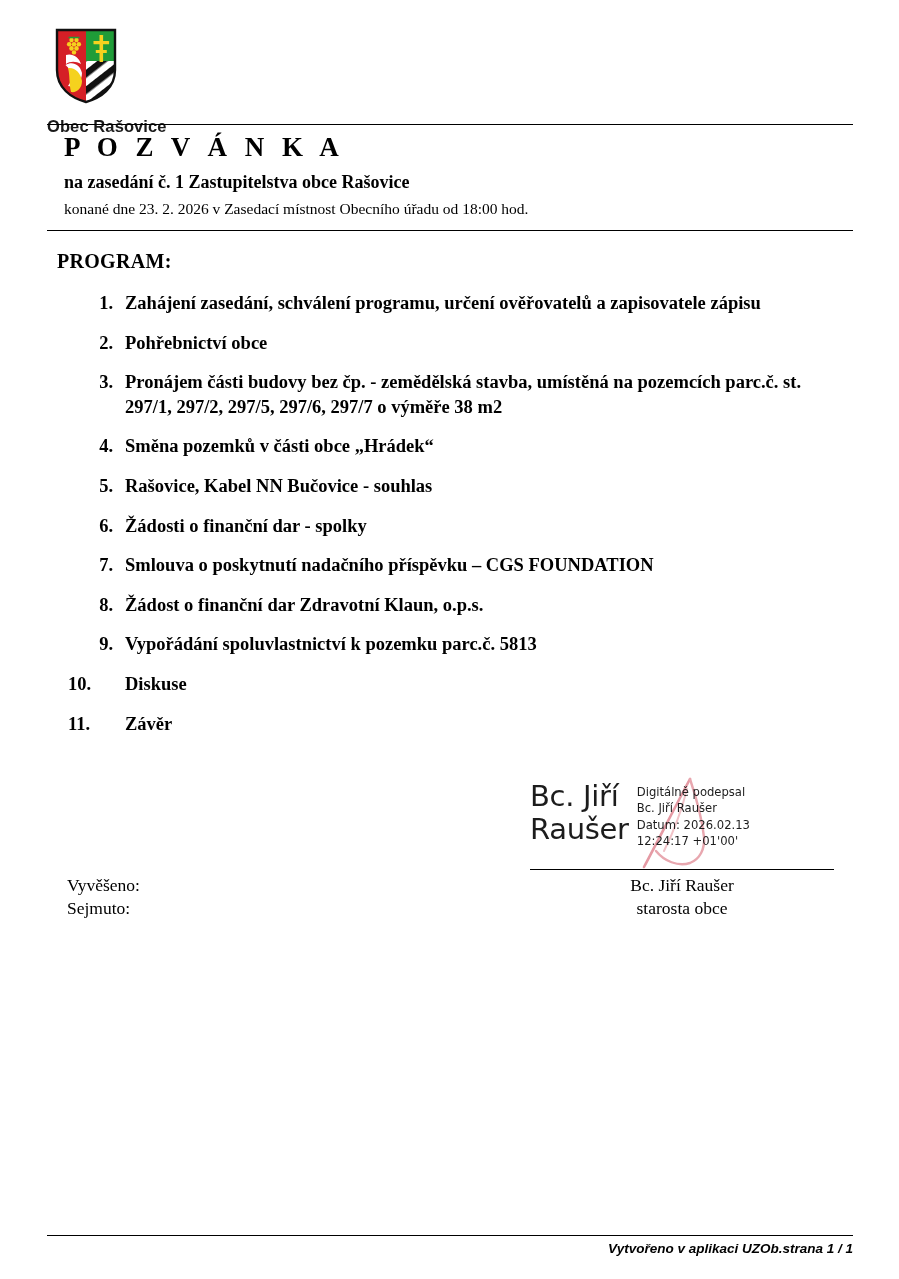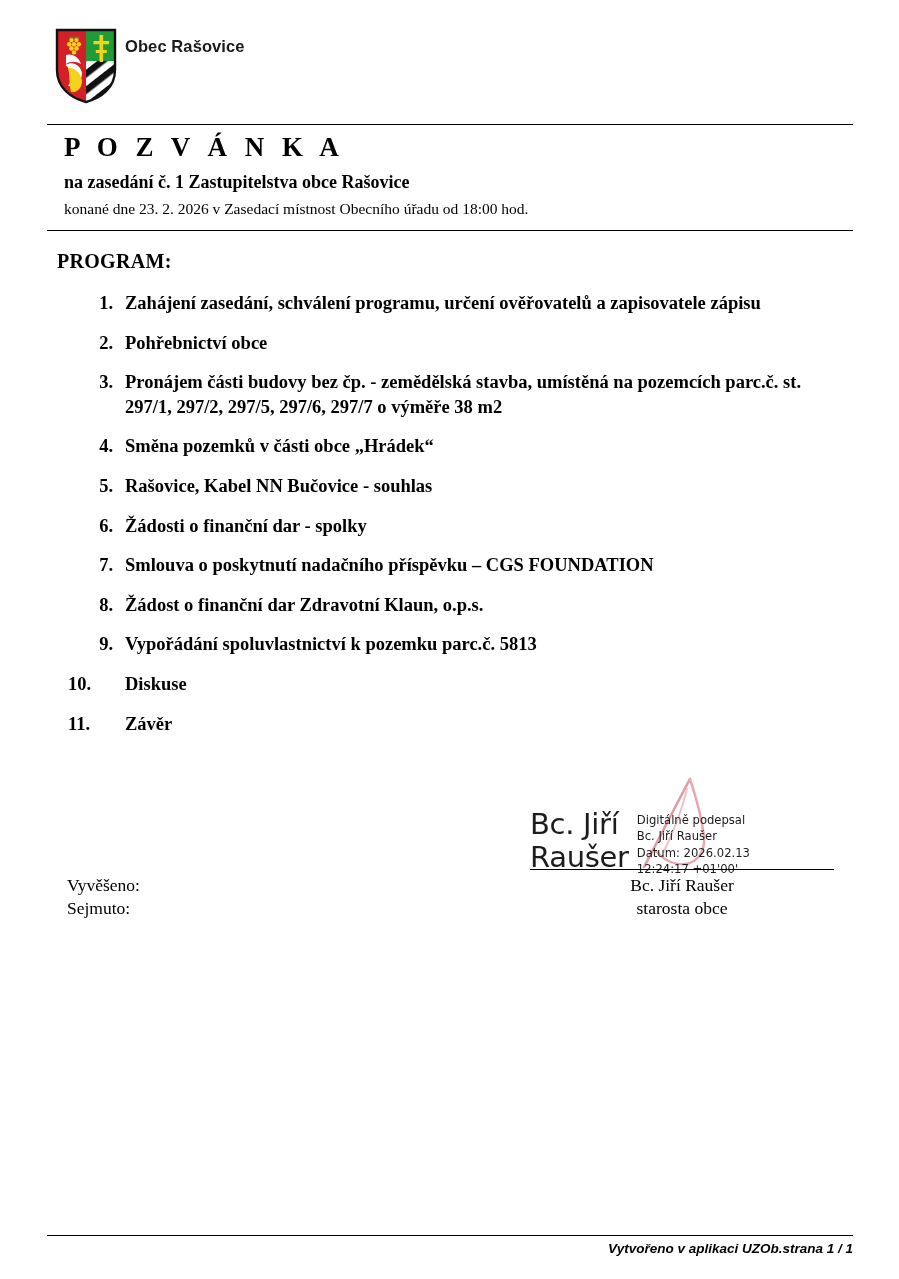--- a/index.html
+++ b/index.html
@@ -25,20 +25,21 @@
 
   
   .header {
     position: absolute;
     left: 47px;
     top: 26px;
     width: 806px;
     display: flex;
     align-items: flex-start;
     gap: 0;
+    flex-direction: column;
   }
   .crest-wrap {
     width: 78px;
     flex: 0 0 78px;
     display: flex;
     justify-content: center;
     padding-top: 2px;
   }
   .crest {
     display: block;
@@ -164,21 +165,20 @@
     top: -4px;
     width: 120px;
     height: 100px;
     pointer-events: none;
   }
   .sig-inner {
     position: relative;
     display: flex;
     align-items: flex-start;
     gap: 8px;
-    margin-top: 28px;
   }
   .sig-name {
     font-family: "DejaVu Sans", "Liberation Sans", sans-serif;
     font-size: 29px;
     line-height: 1.13;
     color: #1c1c1c;
     letter-spacing: -.3px;
     white-space: pre-line;
     flex: 0 0 auto;
     padding-top: 1px;

